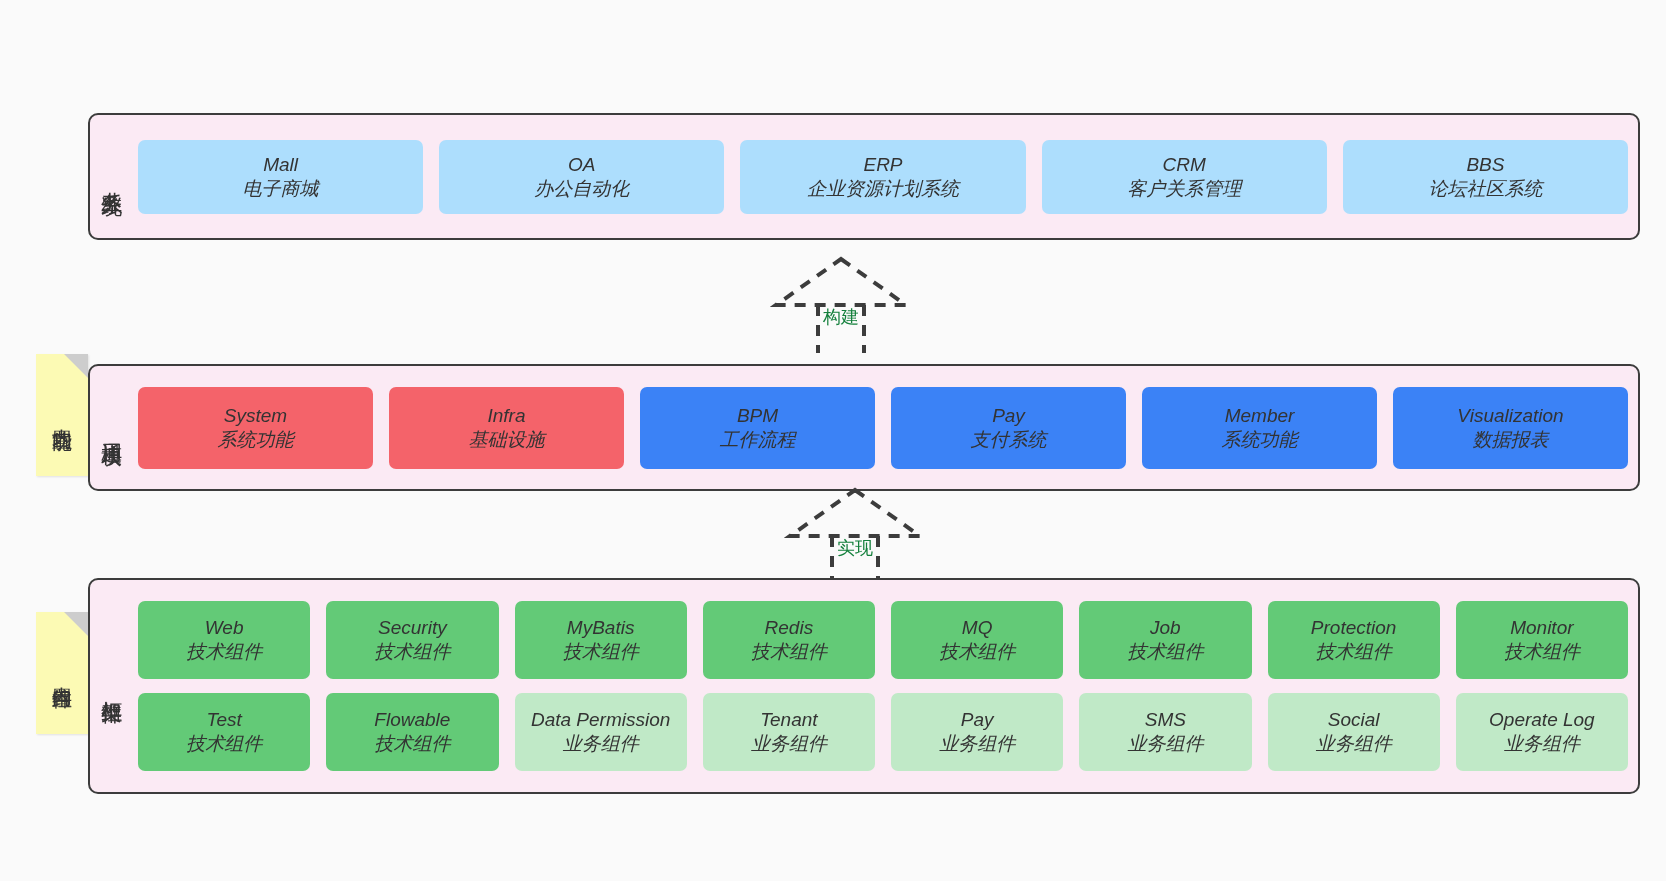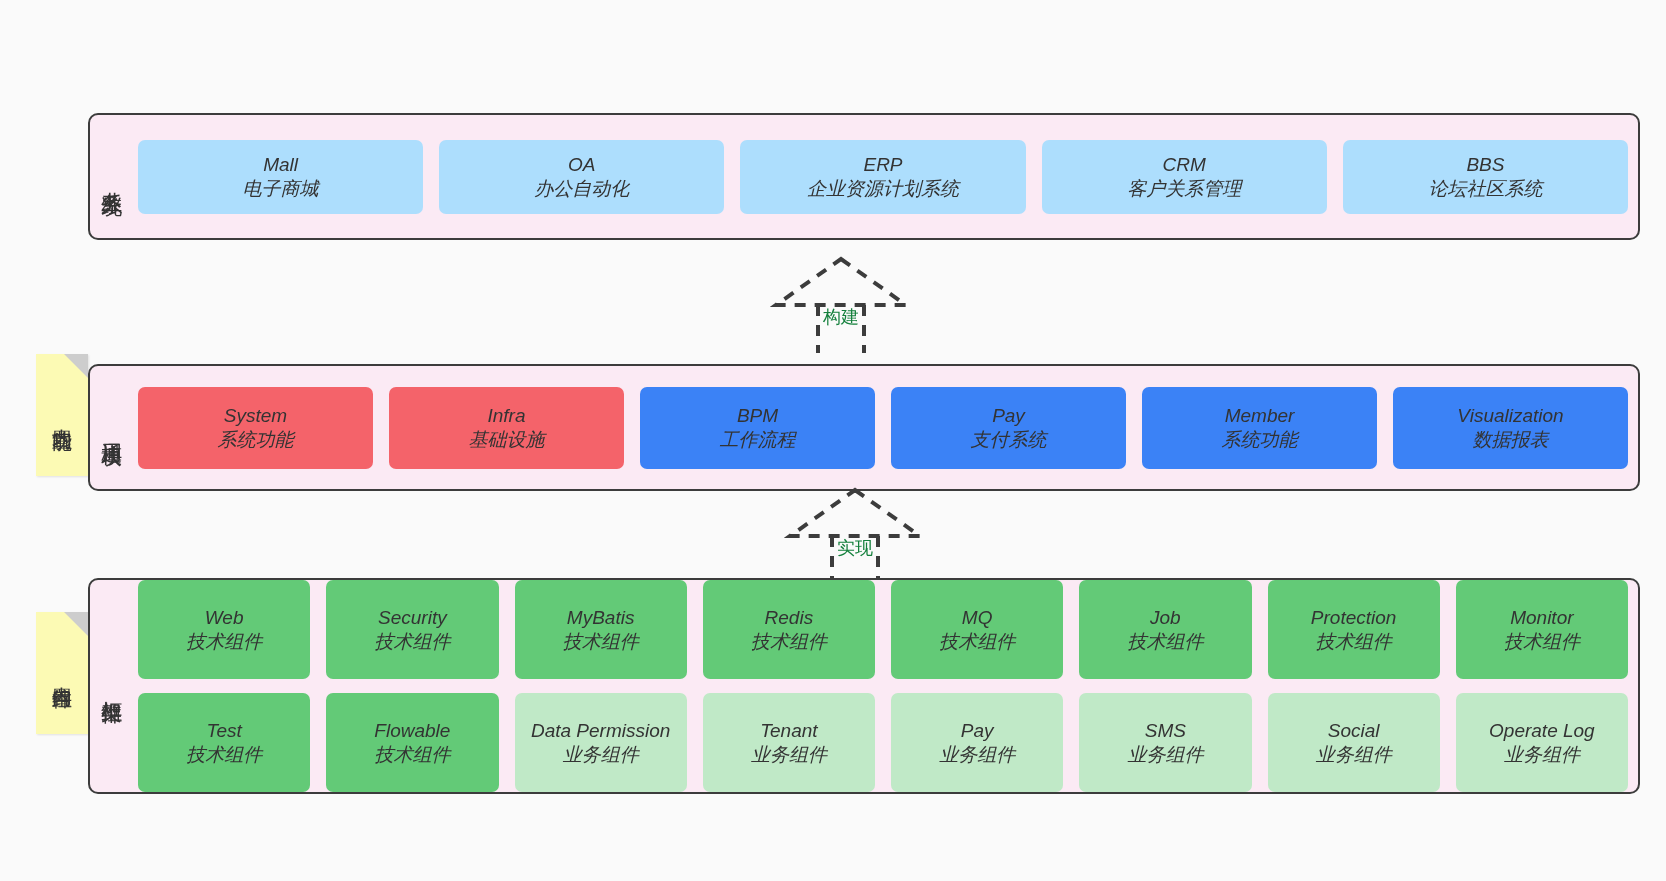--- a/index.html
+++ b/index.html
@@ -92,21 +92,21 @@
   .card.green       { background: #63ca77; }
   .card.green-light { background: #c0e9c7; }
 
   
   #layer-business  { left: 88px;  top: 113px; width: 1552px; height: 127px; }
   #layer-common    { left: 88px;  top: 364px; width: 1552px; height: 127px; }
   #layer-framework { left: 88px;  top: 578px; width: 1552px; height: 216px; }
 
   #layer-business  .layer-body .row { height: 74px; }
   #layer-common    .layer-body .row { height: 82px; }
-  #layer-framework .layer-body .row { height: 99px; }
+  #layer-framework .layer-body .row { height: 78px; }
 
   
   .sticky {
     position: absolute;
     width: 52px;
     background: #fcfab4;
     color: #333333;
     font-size: 20px;
     line-height: 1.14;
     letter-spacing: 1px;

